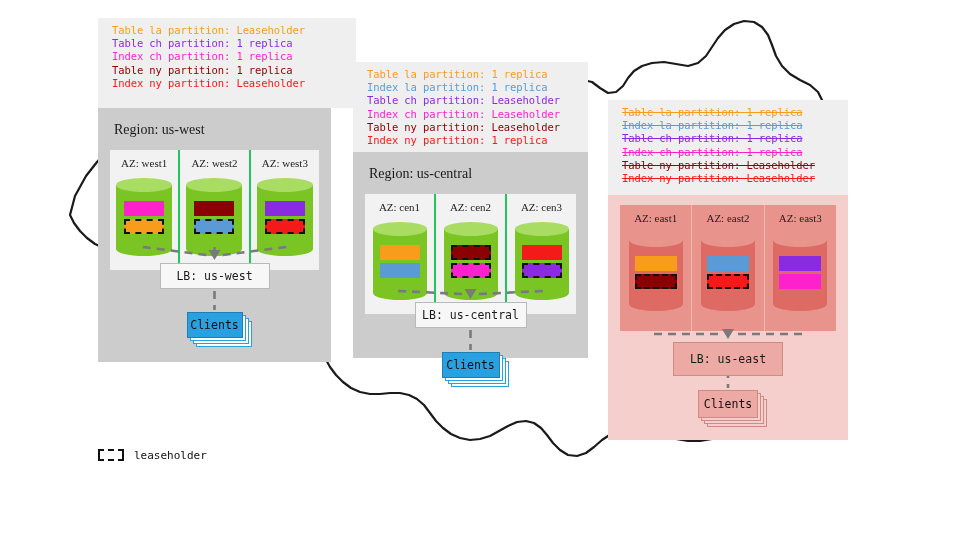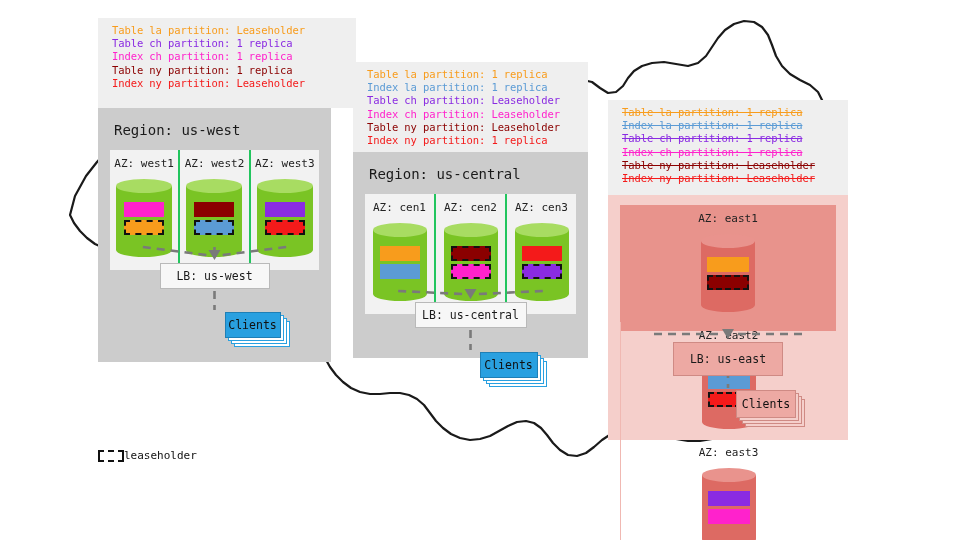--- a/index.html
+++ b/index.html
@@ -25,36 +25,37 @@
   .partition-legend .pline{
     font-size:10.5px;
     white-space:nowrap;
     letter-spacing:-0.1px;
   }
   .struck .pline{text-decoration:line-through;}
 
   .region-box{
     box-sizing:border-box;
     padding:10px 12px 15px 12px;
+    font-family:Liberation Serif, serif;
   }
   .region-box.gray{background:#cccccc;}
   .region-box.pink{background:#f5cfcb;}
 
   .region-title{
     font-size:14px;color:#1a1a1a;
     margin:4px 0 12px 4px;
     letter-spacing:0px;
   }
 
   .az-strip{
     display:flex;
     box-sizing:border-box;
   }
   .az-strip.gray{background:#f2f2f2;}
-  .az-strip.pink{background:#e8938c;flex-direction:column;}
+  .az-strip.pink{background:#e8938c;}
 
   .az-cell{
     flex:1 1 0;
     box-sizing:border-box;
     display:flex;flex-direction:column;align-items:center;
     padding:7px 0 10px 0;
   }
   .az-cell + .az-cell{border-left:2px solid #22c55e;}
   .az-strip.pink .az-cell + .az-cell{border-left:1px solid #f0b8b2;}
 
@@ -97,39 +98,39 @@
 
   .lb-box{
     position:absolute;z-index:6;
     box-sizing:border-box;
     display:flex;align-items:center;justify-content:center;
     font-size:11.5px;color:#1a1a1a;white-space:nowrap;
   }
   .lb-box.gray{background:#f7f7f7;border:1px solid #b9b9b9;}
   .lb-box.pink{background:#eda9a3;border:1px solid #cf8a84;}
 
-  .clients-wrap{position:absolute;z-index:6;margin-left:38px;}
+  .clients-wrap{position:absolute;z-index:6;}
   .clients-shadow{
     position:absolute;box-sizing:border-box;
   }
   .clients-box{
     position:absolute;left:0;top:0;
     box-sizing:border-box;
     display:flex;align-items:center;justify-content:center;
     font-size:11.5px;white-space:nowrap;
   }
   .clients-box.blue{background:#29a0e0;border:1px solid #1f7fb5;color:#101010;}
   .clients-shadow.blue{background:#ffffff;border:1px solid #29a0e0;}
   .clients-box.pink{background:#eda9a3;border:1px solid #cf8a84;color:#101010;}
   .clients-shadow.pink{background:#f5cfcb;border:1px solid #cf8a84;}
 
   
   #legend{
     position:absolute;z-index:8;
-    display:flex;align-items:center;gap:0;
+    display:flex;align-items:flex-start;gap:10px;
   }
   #legend .swatch{
     width:26px;height:12px;border:2px dashed #111;box-sizing:border-box;
     background:transparent;
   }
   #legend .ltext{font-size:11px;color:#111;font-family:"DejaVu Sans Mono","Liberation Mono",monospace;}
 </style>
 </head>
 <body>
 

